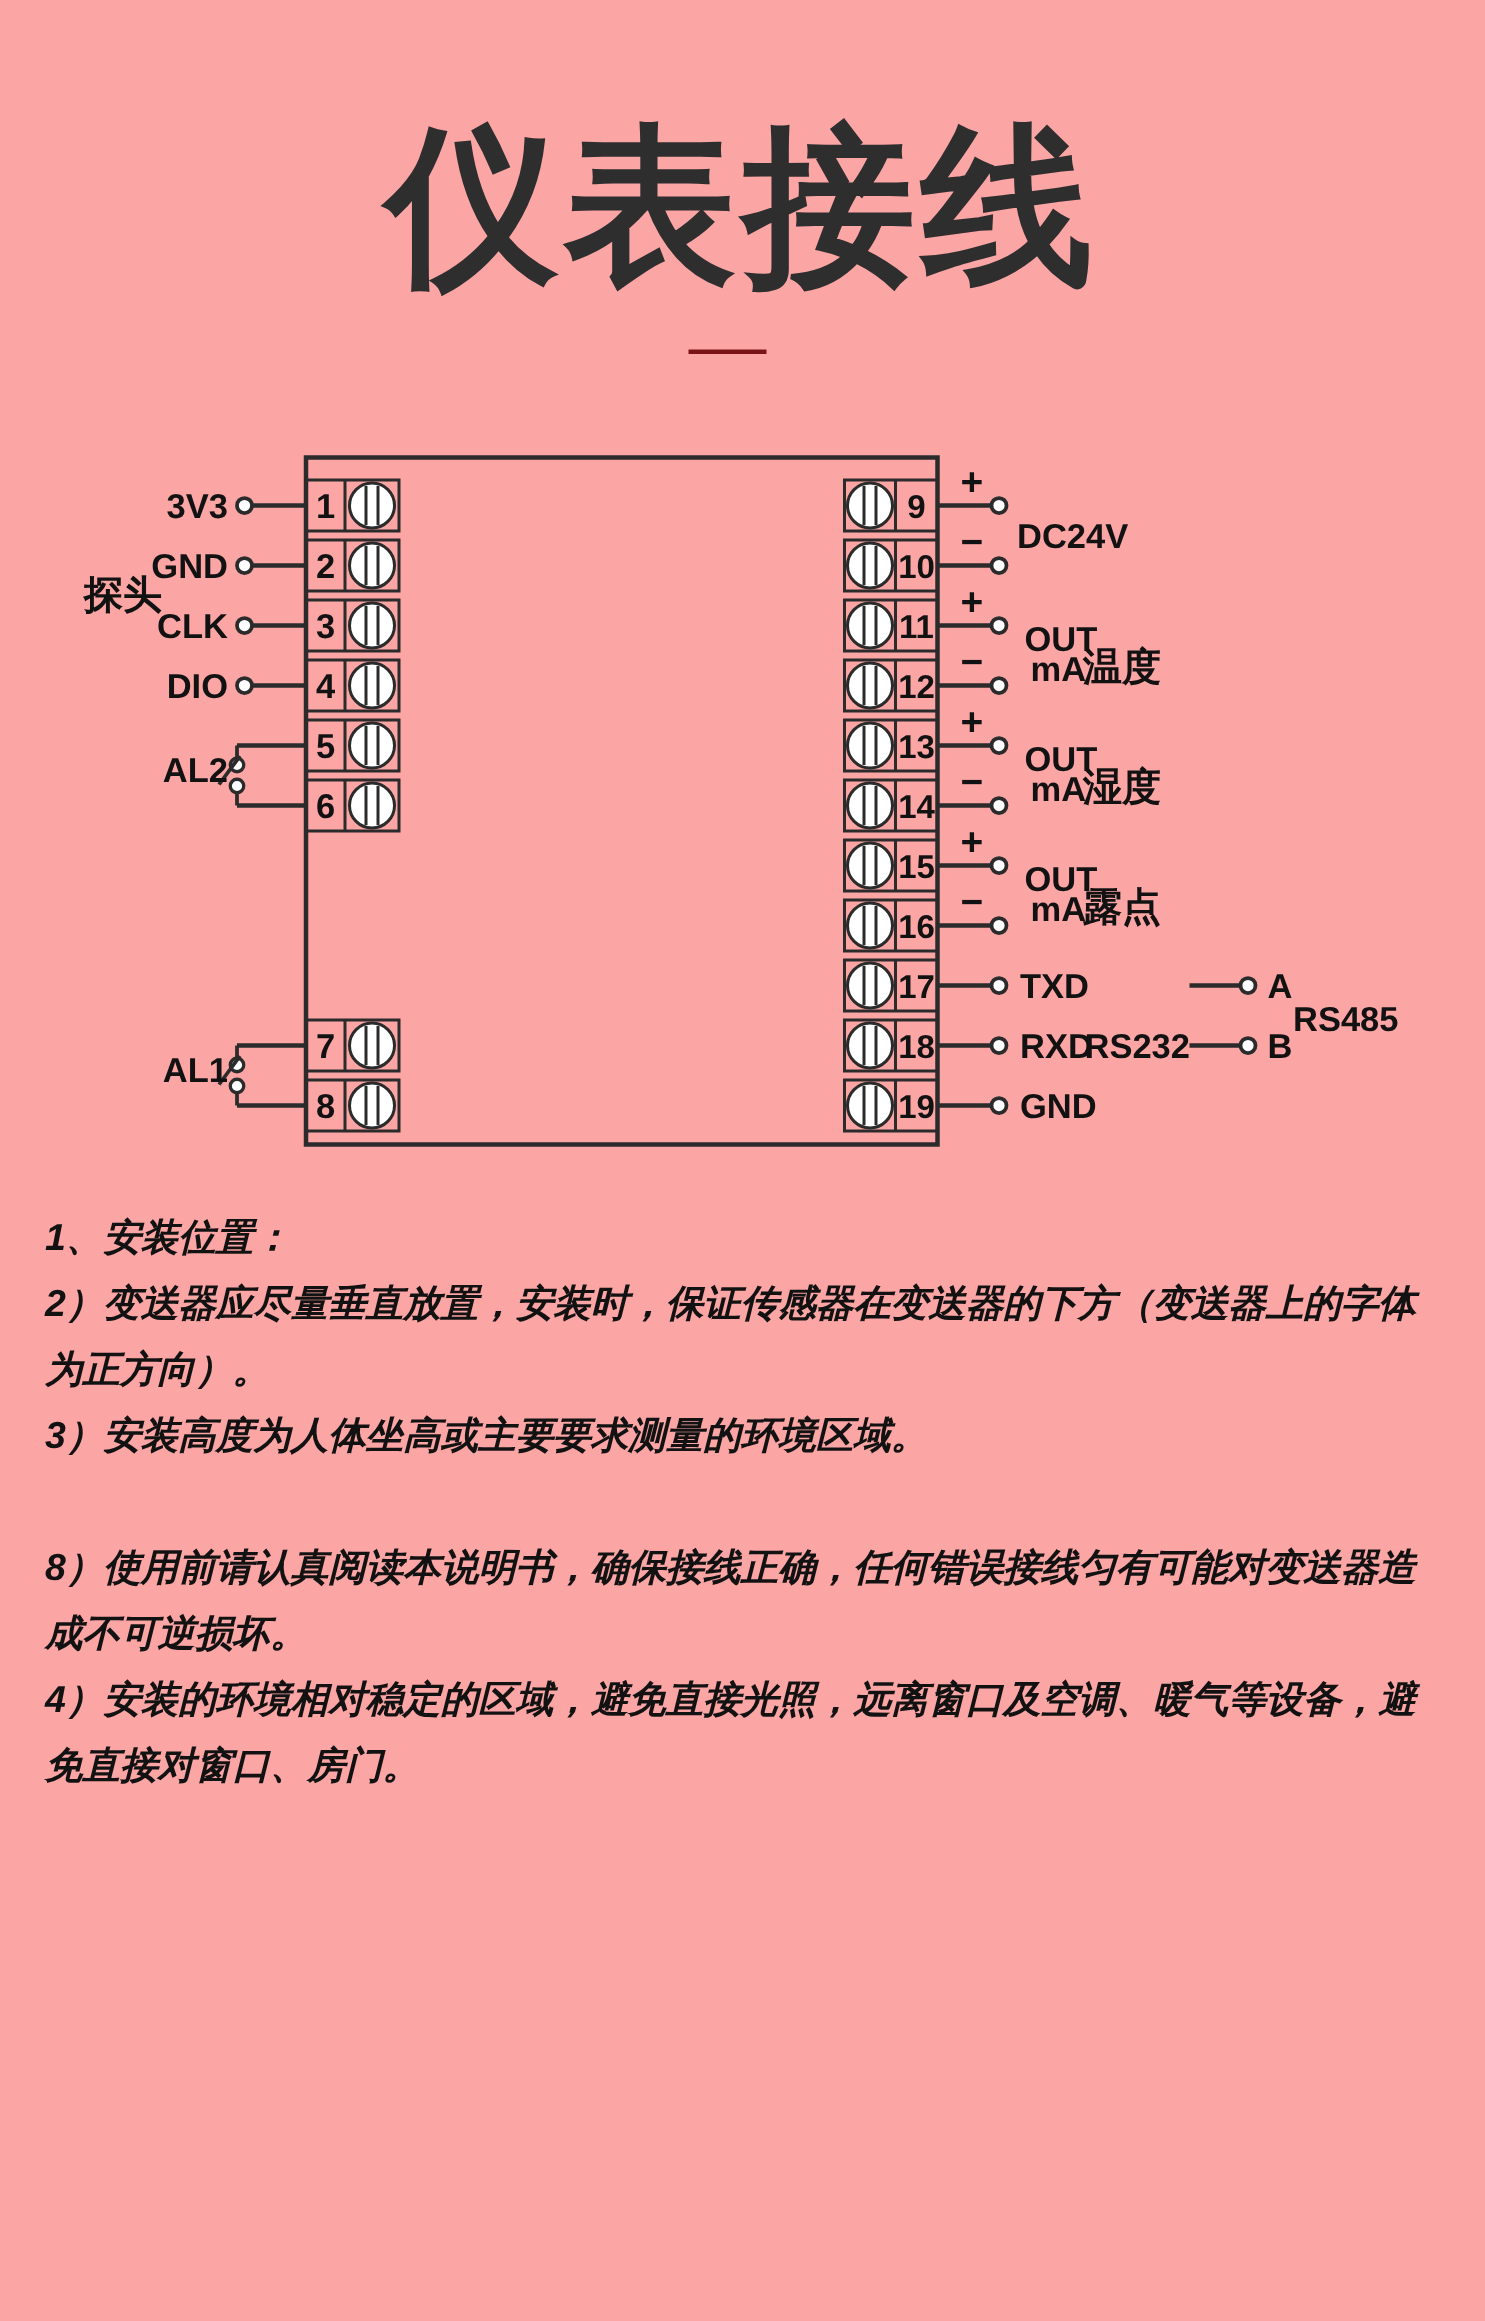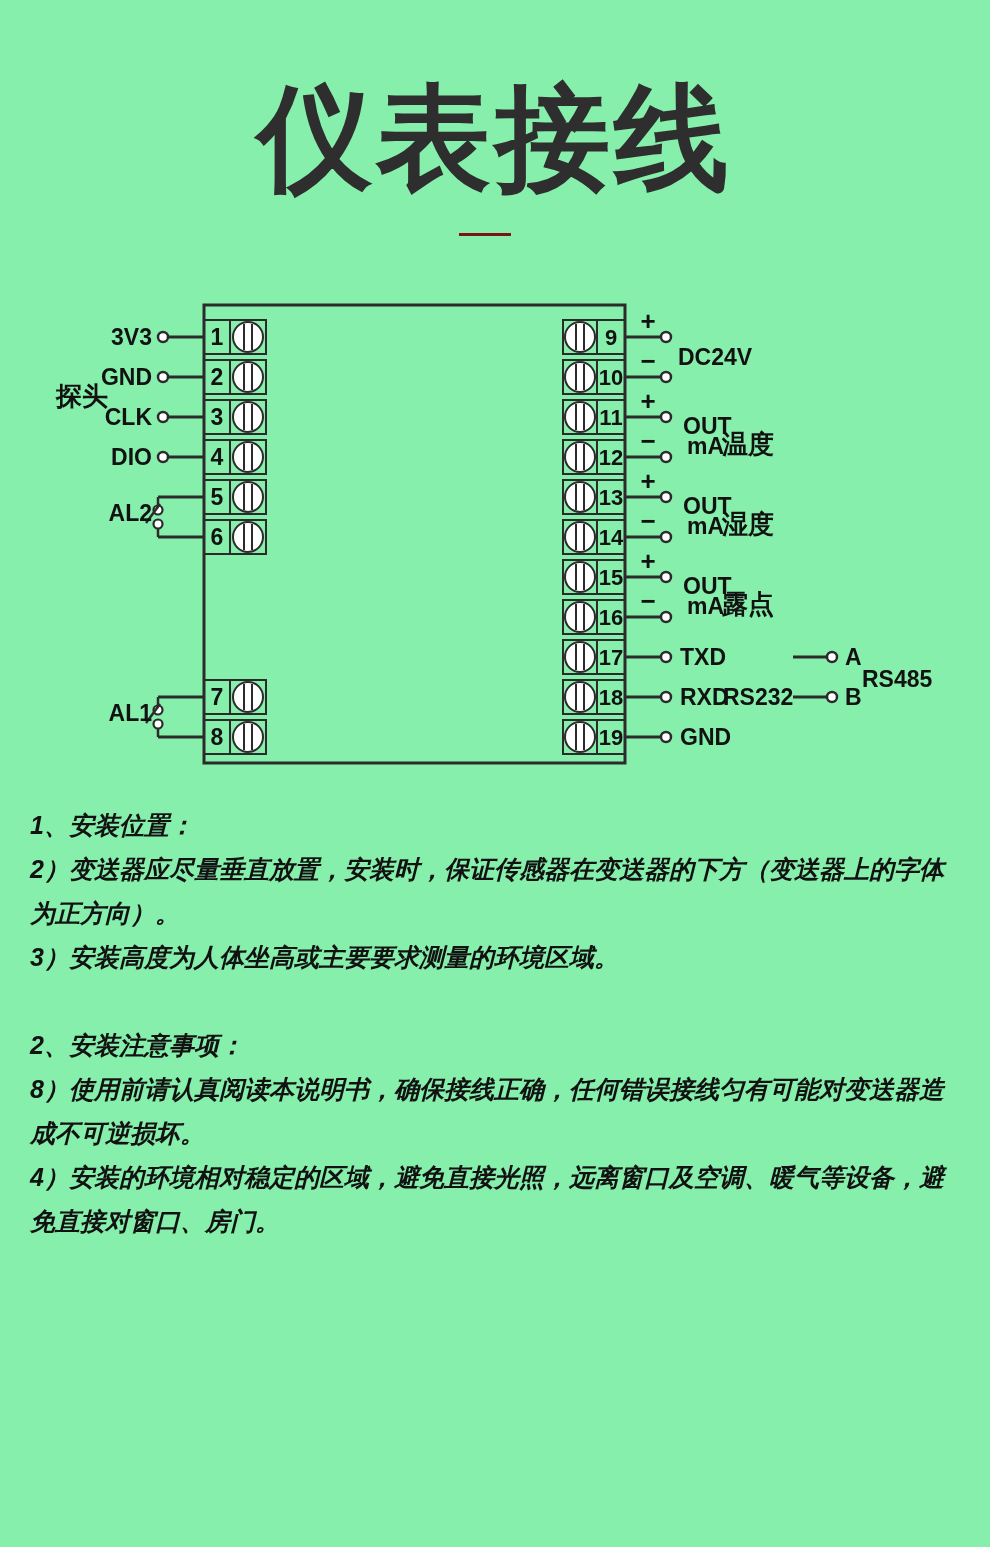--- a/index.html
+++ b/index.html
@@ -1,16 +1,16 @@
 <!DOCTYPE html>
 <html><head>
 <meta charset="utf-8">
 <style>
   html,body{margin:0;padding:0;background:#fff;}
-  .page{position:relative;width:990px;height:1547px;background:#86efac;overflow:hidden;
+  .page{position:relative;width:990px;height:1547px;background:#fca5a5;overflow:hidden;
         font-family:"Liberation Sans","DejaVu Sans",sans-serif;}
   .page-title{position:absolute;top:58px;left:0;width:100%;margin:0;text-align:center;
         font-size:115px;line-height:160px;font-weight:700;color:#2e2e2e;letter-spacing:4px;}
   .title-underline{position:absolute;top:233px;left:459px;width:52px;height:3px;background:#7b1416;}
   .diagram-svg{position:absolute;left:0;top:0;width:990px;height:1547px;}
   .dt{font-family:"Liberation Sans","DejaVu Sans",sans-serif;font-weight:700;}
   .dtc{font-family:"Liberation Sans","DejaVu Sans",sans-serif;font-weight:700;}
   .instructions{position:absolute;left:30px;top:803px;width:934px;}
   .instructions p{margin:0;font-size:25px;line-height:44px;font-weight:700;color:#121212;
         font-family:"Liberation Sans","DejaVu Sans",sans-serif;font-style:italic;}
@@ -222,19 +222,18 @@
       <text x="862" y="687" font-size="23" text-anchor="start" fill="#121212" class="dt">RS485</text>
     </svg>
 
   <div class="instructions">
     <section>
       <p>1、安装位置：</p>
       <p>2）变送器应尽量垂直放置，安装时，保证传感器在变送器的下方（变送器上的字体为正方向）。</p>
       <p>3）安装高度为人体坐高或主要要求测量的环境区域。</p>
     </section>
     <section class="sec2">
-      <p>2、安装注意事项：</p>
       <p>8）使用前请认真阅读本说明书，确保接线正确，任何错误接线匀有可能对变送器造成不可逆损坏。</p>
       <p>4）安装的环境相对稳定的区域，避免直接光照，远离窗口及空调、暖气等设备，避免直接对窗口、房门。</p>
     </section>
   </div>
 
 </div>
 
 </body></html>

